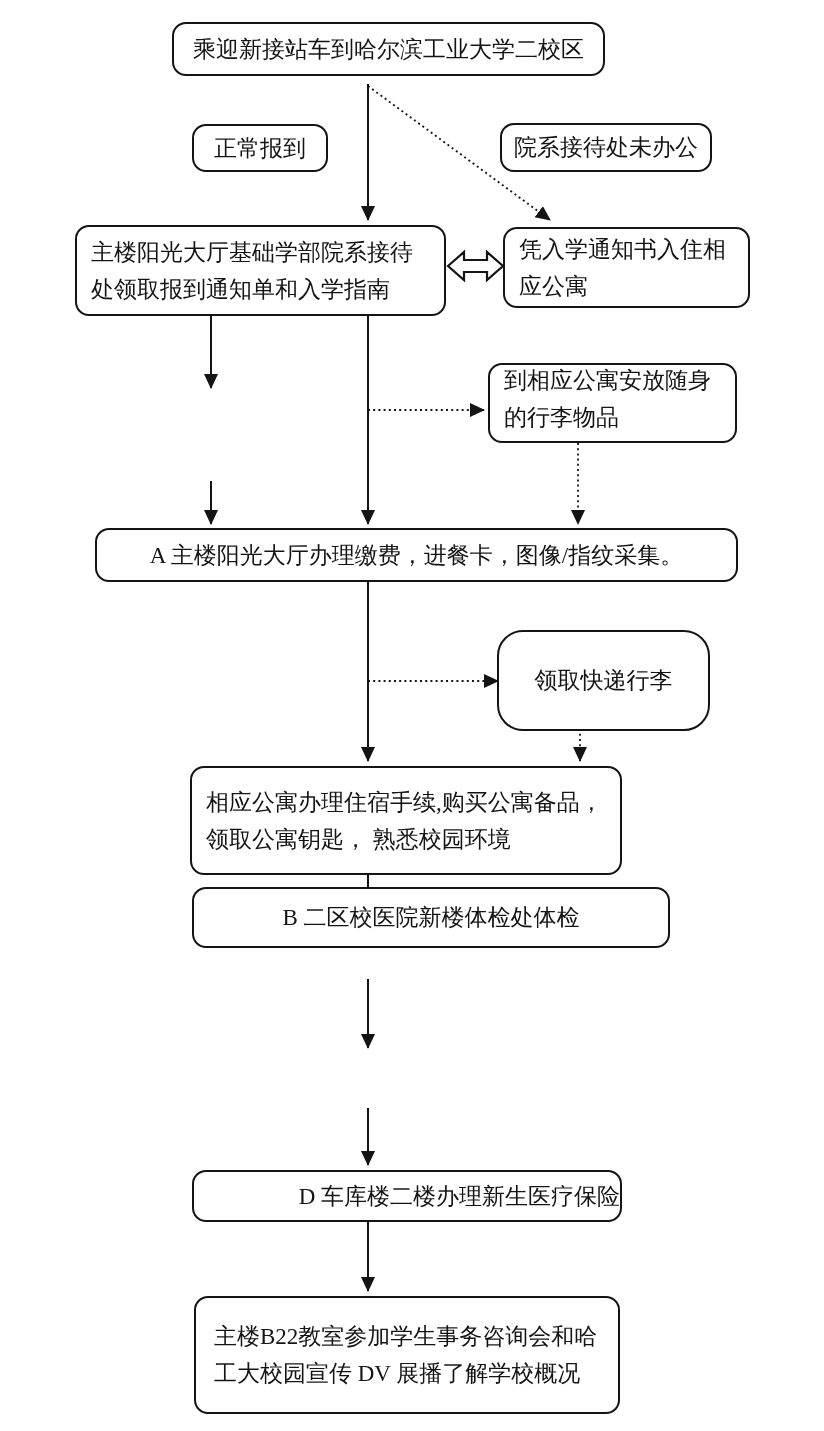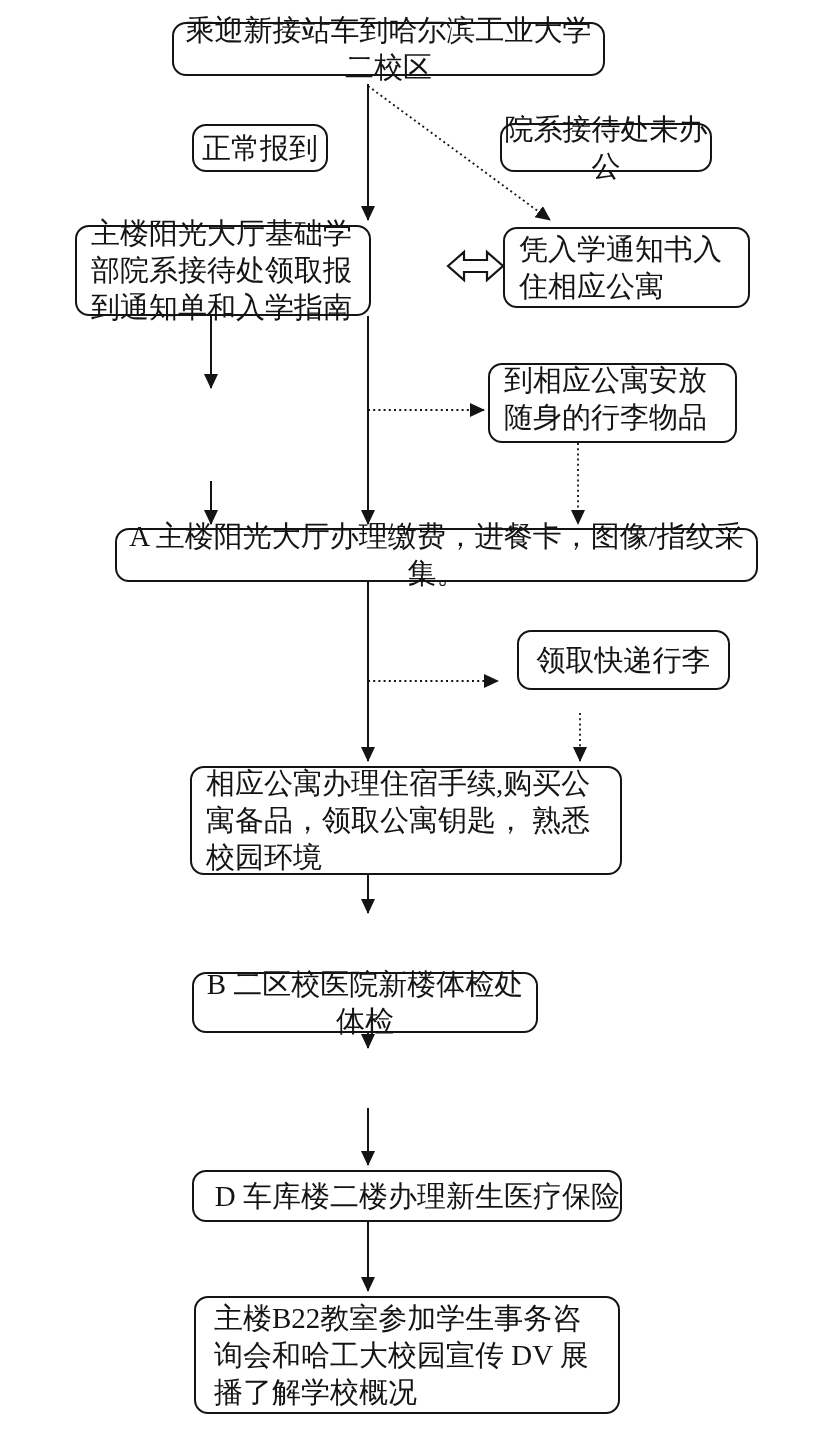--- a/index.html
+++ b/index.html
@@ -22,40 +22,40 @@
     width: 824px; height: 1431px;
   }
   .node {
     position: absolute;
     box-sizing: border-box;
     border: 2px solid #141414;
     border-radius: 14px;
     background: #ffffff;
     display: flex;
     align-items: center;
-    font-size: 29px;
+    font-size: 23px;
     line-height: 37px;
     color: #141414;
   }
   .node.center { justify-content: center; text-align: center; }
   .node.left   { justify-content: flex-start; text-align: left; }
   .node span { display: block; width: 100%; }
 
   
   #n-arrive   { left:172px; top:22px;  width:433px; height:54px; }
   #n-normal   { left:192px; top:124px; width:136px; height:48px; }
   #n-notopen  { left:500px; top:123px; width:212px; height:49px; }
-  #n-mainhall { left:75px;  top:225px; width:296px; height:91px; padding:0 10px 0 14px; }
+  #n-mainhall { left:75px;  top:225px; width:371px; height:91px; padding:0 10px 0 14px; }
   #n-dorm     { left:503px; top:227px; width:247px; height:81px; padding:0 14px 0 14px;border-radius:14px; }
   #n-green    { left:38px;  top:392px; width:310px; height:89px; padding:0 30px 0 40px; }
   #n-luggage  { left:488px; top:363px; width:249px; height:80px; padding:0 14px 8px 14px; }
-  #n-step-a   { left:95px;  top:528px; width:643px; height:54px;margin-left:20px; }
-  #n-express  { left:517px; top:630px; width:213px; height:60px; }
+  #n-step-a   { left:95px;  top:528px; width:643px; height:54px; }
+  #n-express  { left:497px; top:630px; width:213px; height:101px;border-radius:26px; }
   #n-checkin  { left:190px; top:766px; width:432px; height:109px; padding:0 14px 0 14px; }
-  #n-step-b   { left:192px; top:972px; width:346px; height:61px; }
+  #n-step-b   { left:192px; top:887px; width:478px; height:61px; }
   #n-step-c   { left:192px; top:1053px; width:430px; height:55px; }
   #n-step-d   { left:192px; top:1170px; width:430px; height:52px;text-align:right; }
   #n-final    { left:194px; top:1296px; width:426px; height:118px; padding:0 8px 0 18px; }
 
   .solid  { stroke:#141414; stroke-width:2; fill:none; }
   .dotted { stroke:#141414; stroke-width:1.8; fill:none; stroke-dasharray:2 3.2; }
   .hollow-arrow { fill:#ffffff; stroke:#141414; stroke-width:2.2; stroke-linejoin:miter; }
 </style>
 </head>
 <body>

